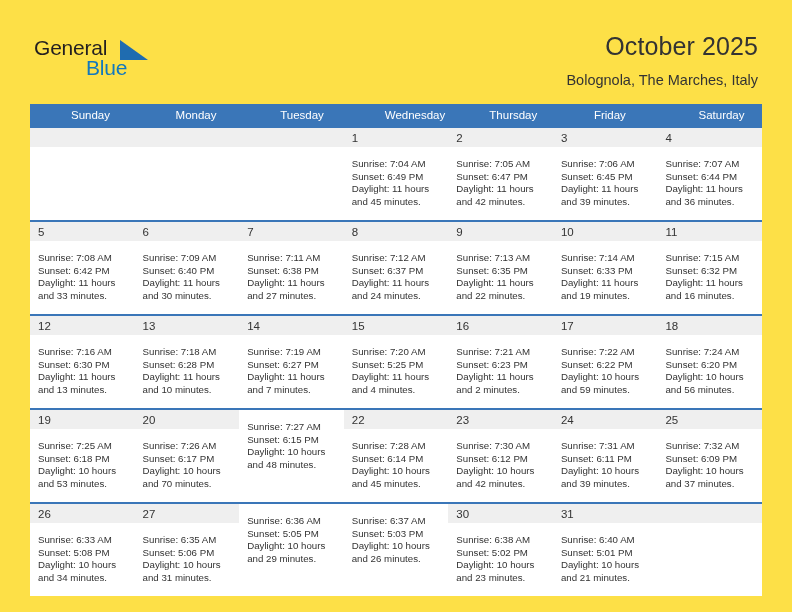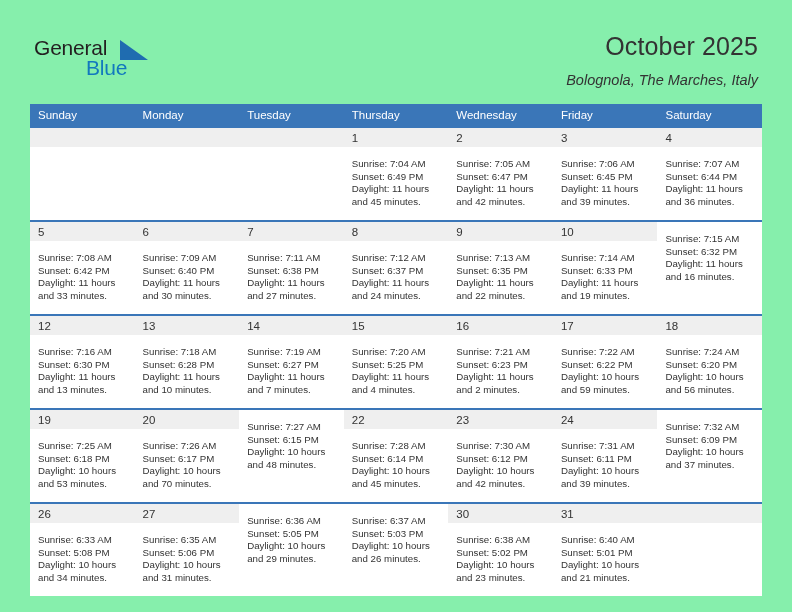--- a/index.html
+++ b/index.html
@@ -5,21 +5,21 @@
   * { box-sizing: border-box; margin: 0; padding: 0; }
   html, body {
     width: 792px; height: 612px;
     background: #ffffff;
     font-family: "Liberation Sans", sans-serif;
     -webkit-font-smoothing: antialiased;
   }
   #page {
     position: relative;
     width: 792px; height: 612px;
-    background: #86efac;
+    background: #fde047;
     overflow: hidden;
   }
 
   
   .header {
     position: absolute;
     left: 0; top: 0;
     width: 792px; height: 100px;
   }
   .logo {
@@ -62,21 +62,20 @@
     color: #333333;
     font-weight: normal;
     line-height: 32px;
     letter-spacing: 0.1px;
   }
   .cal-subtitle {
     margin-top: 9px;
     font-size: 14.5px;
     color: #333333;
     line-height: 18px;
-    font-style: italic;
   }
 
   
   .calendar {
     position: absolute;
     left: 30px; top: 104px;
     width: 732px;
   }
 
   .dow-row {
@@ -86,20 +85,21 @@
     background: #3a76b8;
   }
   .dow {
     flex: 1 1 0;
     color: #ffffff;
     font-size: 11.5px;
     line-height: 22px;
     padding-left: 8px;
     white-space: nowrap;
     overflow: hidden;
+    margin-left: 33px;
   }
 
   .week {
     display: flex;
     width: 732px;
     height: 94px;
   }
   .cell {
     flex: 1 1 0;
     width: 104.57px;
@@ -144,22 +144,22 @@
       <div class="cal-title">October 2025</div>
       <div class="cal-subtitle">Bolognola, The Marches, Italy</div>
     </div>
   </div>
 
   <div class="calendar">
     <div class="dow-row" id="dow-row">
         <div class="dow">Sunday</div>
         <div class="dow">Monday</div>
         <div class="dow">Tuesday</div>
+        <div class="dow">Wednesday</div>
         <div class="dow">Thursday</div>
-        <div class="dow">Wednesday</div>
         <div class="dow">Friday</div>
         <div class="dow">Saturday</div>
       </div>
     <div id="weeks-container">
         <div class="week">
           <div class="cell empty">
             <div class="daynum-band"><span class="daynum"></span></div>
           </div>
           <div class="cell empty">
             <div class="daynum-band"><span class="daynum"></span></div>
@@ -253,20 +253,21 @@
           <div class="cell">
             <div class="daynum-band"><span class="daynum">10</span></div>
             <div class="cell-body">
               <div class="cell-line">Sunrise: 7:14 AM</div>
               <div class="cell-line">Sunset: 6:33 PM</div>
               <div class="cell-line">Daylight: 11 hours</div>
               <div class="cell-line">and 19 minutes.</div>
             </div>
           </div>
           <div class="cell">
+            <div class="daynum-band"><span class="daynum">11</span></div>
             <div class="cell-body">
               <div class="cell-line">Sunrise: 7:15 AM</div>
               <div class="cell-line">Sunset: 6:32 PM</div>
               <div class="cell-line">Daylight: 11 hours</div>
               <div class="cell-line">and 16 minutes.</div>
             </div>
           </div>
         </div>
         <div class="week">
           <div class="cell">
@@ -381,20 +382,21 @@
           <div class="cell">
             <div class="daynum-band"><span class="daynum">24</span></div>
             <div class="cell-body">
               <div class="cell-line">Sunrise: 7:31 AM</div>
               <div class="cell-line">Sunset: 6:11 PM</div>
               <div class="cell-line">Daylight: 10 hours</div>
               <div class="cell-line">and 39 minutes.</div>
             </div>
           </div>
           <div class="cell">
+            <div class="daynum-band"><span class="daynum">25</span></div>
             <div class="cell-body">
               <div class="cell-line">Sunrise: 7:32 AM</div>
               <div class="cell-line">Sunset: 6:09 PM</div>
               <div class="cell-line">Daylight: 10 hours</div>
               <div class="cell-line">and 37 minutes.</div>
             </div>
           </div>
         </div>
         <div class="week">
           <div class="cell">

